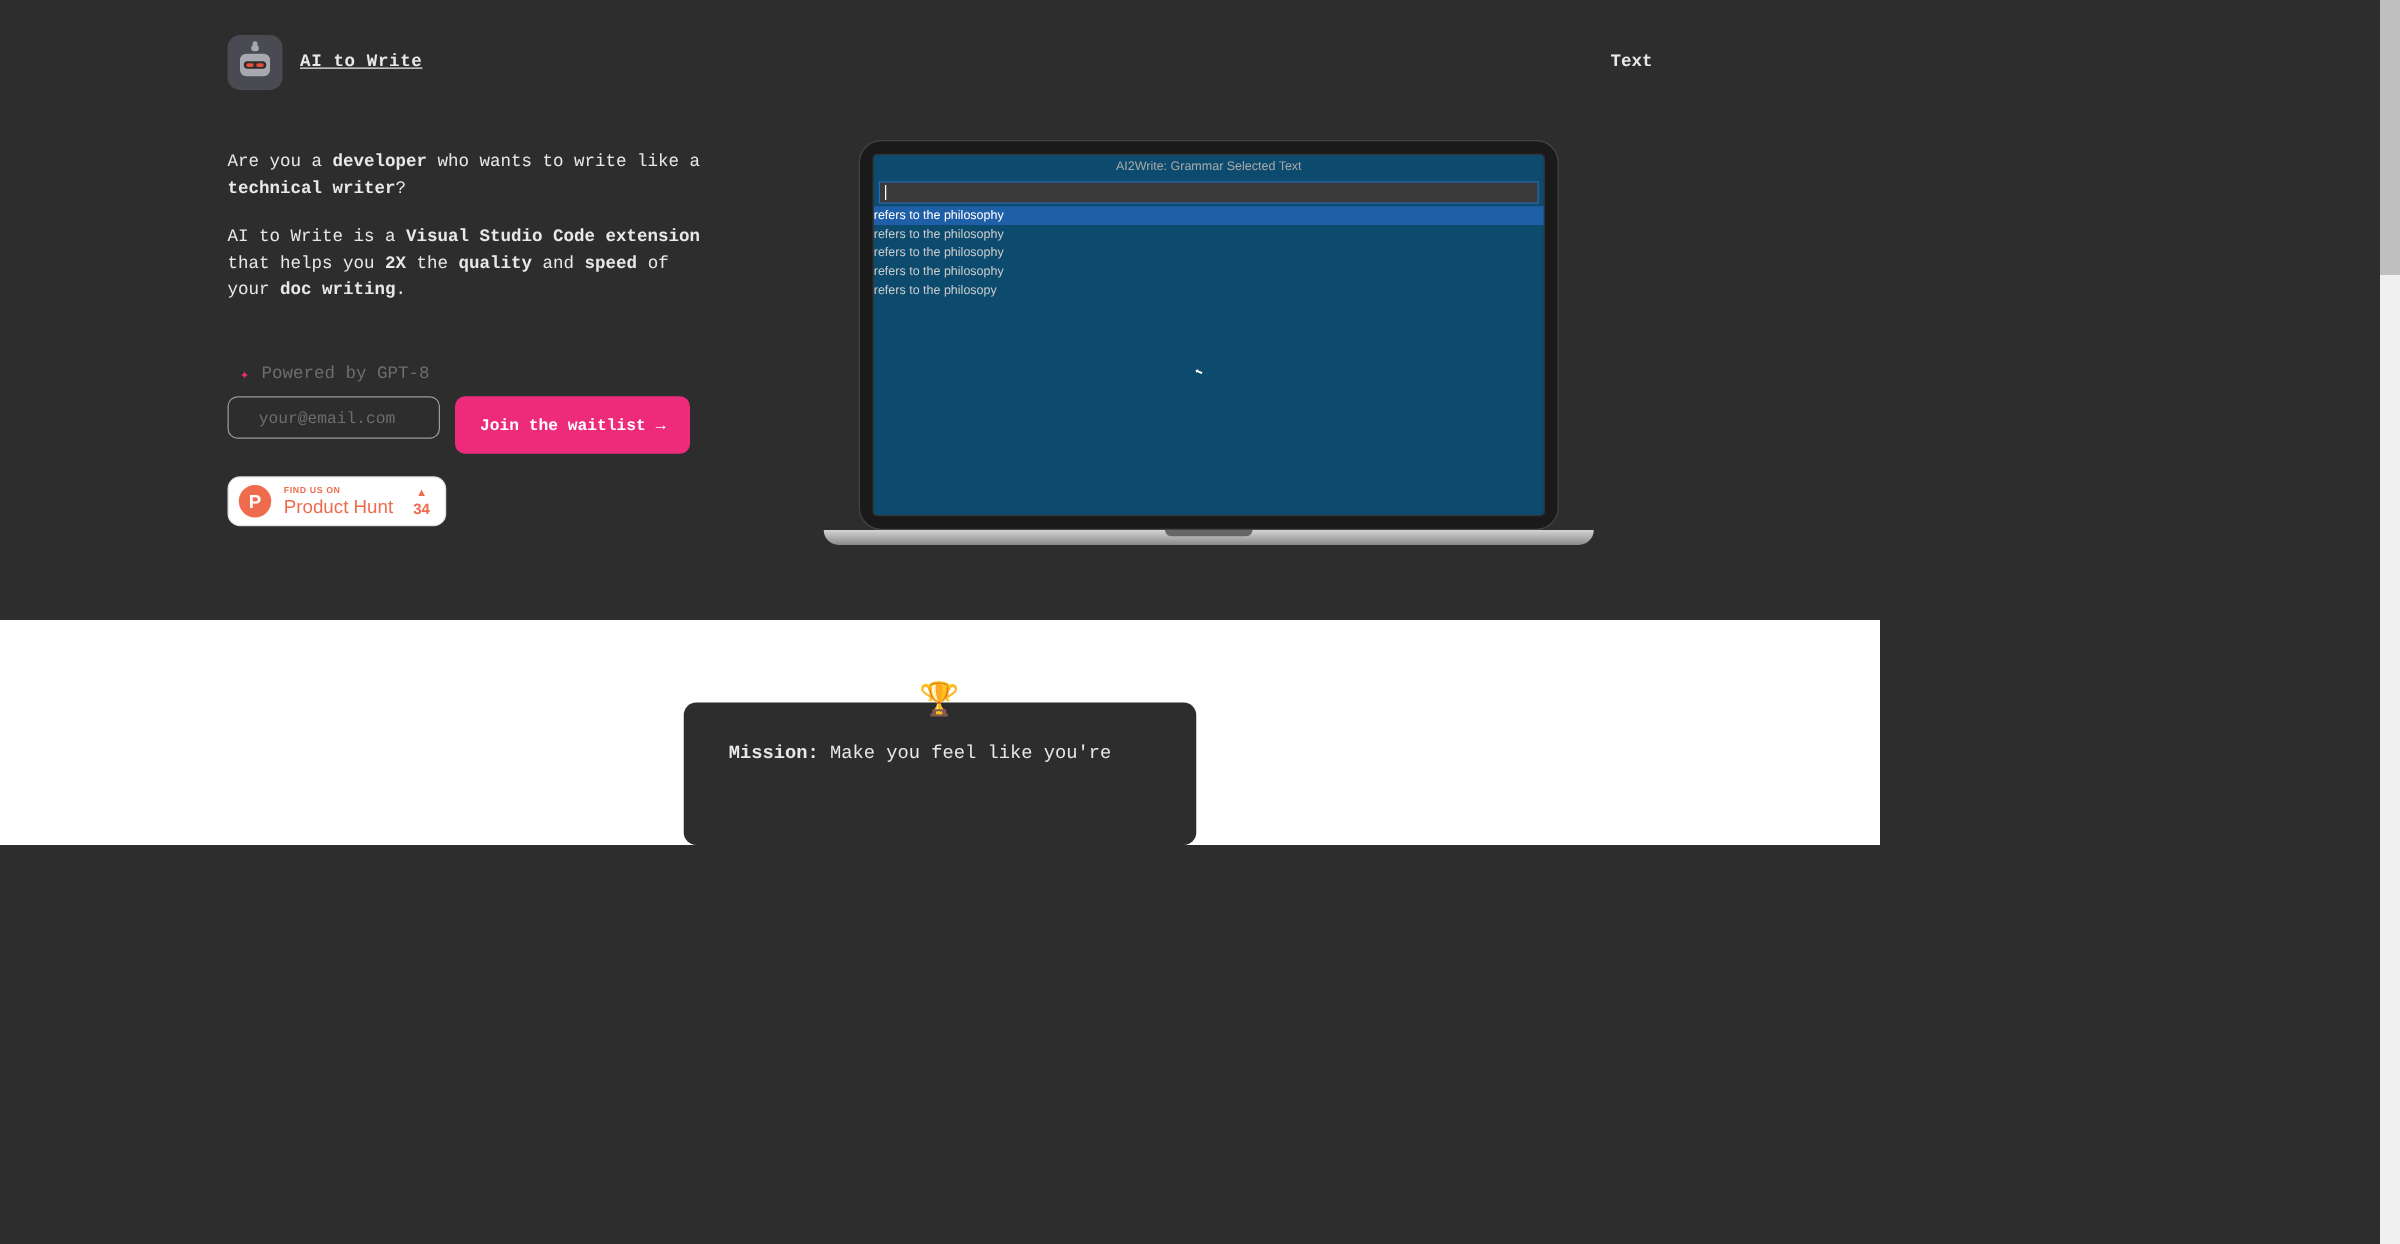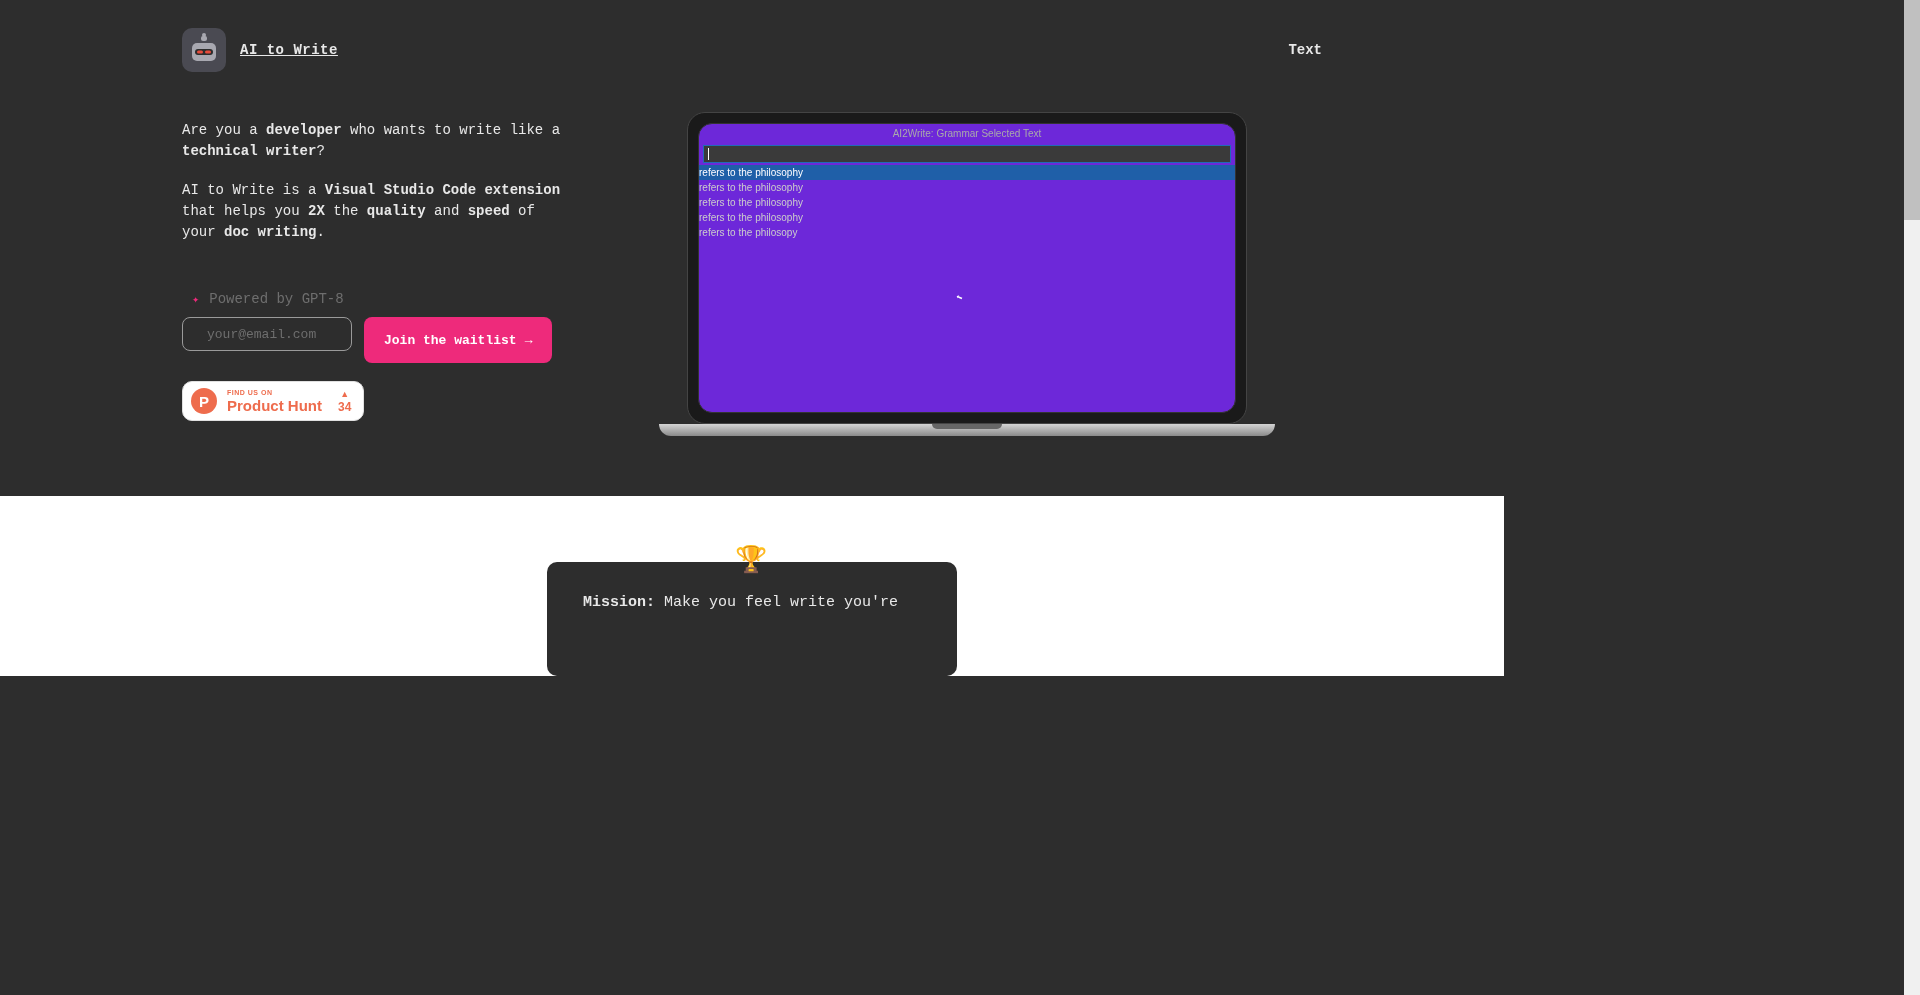--- a/index.html
+++ b/index.html
@@ -201,21 +201,21 @@
     
     .ph-text-small {
       font-size: 7px;
       font-weight: bold;
       color: #ee6c4d;
       letter-spacing: 0.5px;
     }
     
     .ph-text-large {
       font-size: 15px;
-      font-weight: bold;
+      font-weight: normal;
       color: #ee6c4d;
       margin-top: 2px;
     }
     
     .ph-count {
       display: flex;
       flex-direction: column;
       align-items: center;
       color: #ee6c4d;
       line-height: 1;
@@ -239,22 +239,22 @@
     }
     
     .laptop-screen-outer {
       background: #1a1a1a;
       border-radius: 18px;
       padding: 10px;
       border: 1px solid #444;
     }
     
     .laptop-screen {
-      background: #6d28d9;
-      border-radius: 14px;
+      background: #0c4a6e;
+      border-radius: 4px;
       height: 290px;
       border: 1px solid #333;
       overflow: hidden;
     }
     
     .laptop-titlebar {
       text-align: center;
       padding: 4px 0;
       font-size: 10px;
       color: #aaa;
@@ -460,21 +460,21 @@
           </div>
         </div>
       </div>
     </div>
   </div>
 
   <div class="vision-section">
     <div class="vision-card">
       <div class="trophy">🏆</div>
       <p class="vision-text" style="margin-bottom:0">
-        <strong>Mission:</strong><span> Make you feel write you're</span>
+        <strong>Mission:</strong><span> Make you feel like you're</span>
       </p>
     </div>
   </div>
 </div>
 
 <div class="scrollbar-track">
   <div class="scrollbar-thumb"></div>
 </div>
 
 </body></html>

